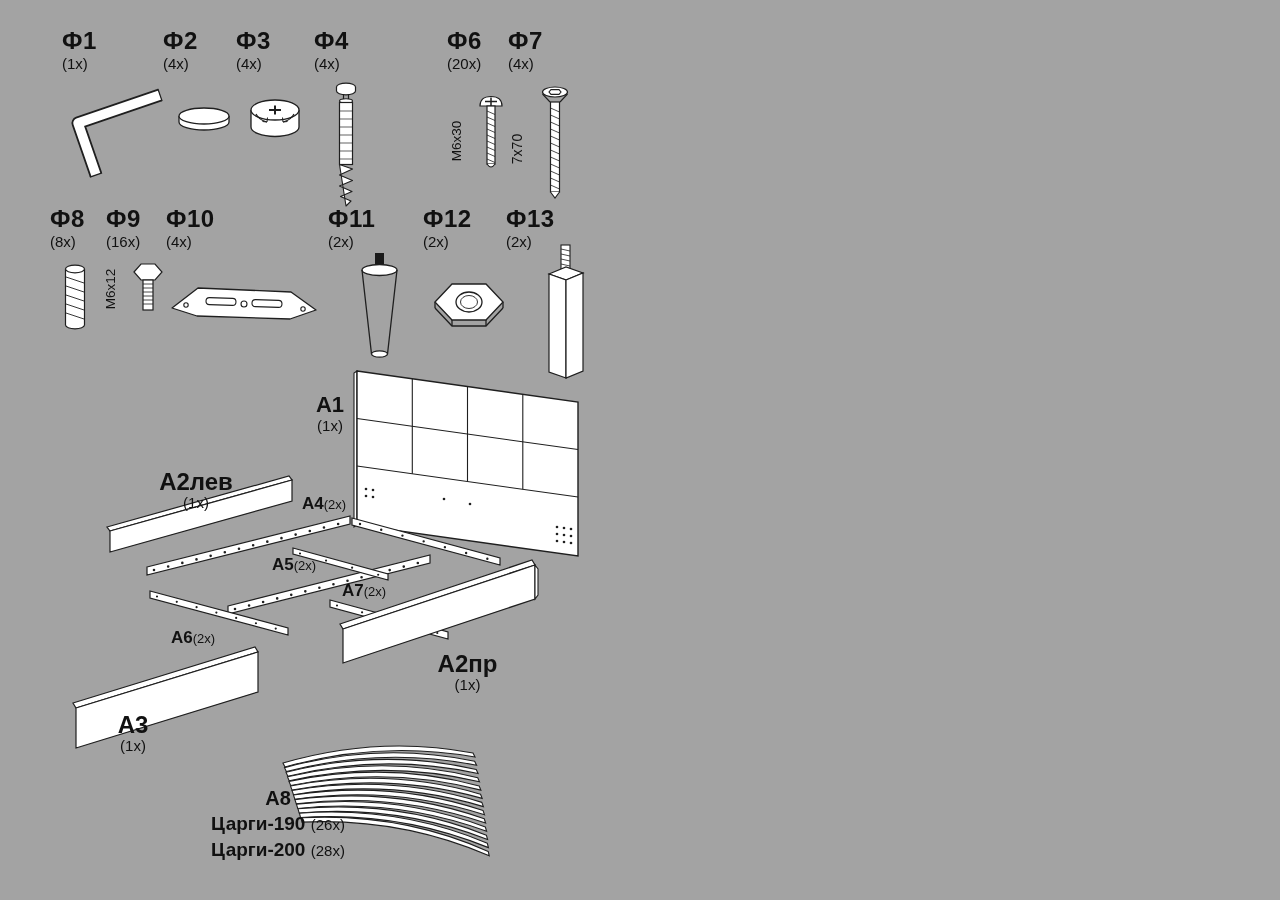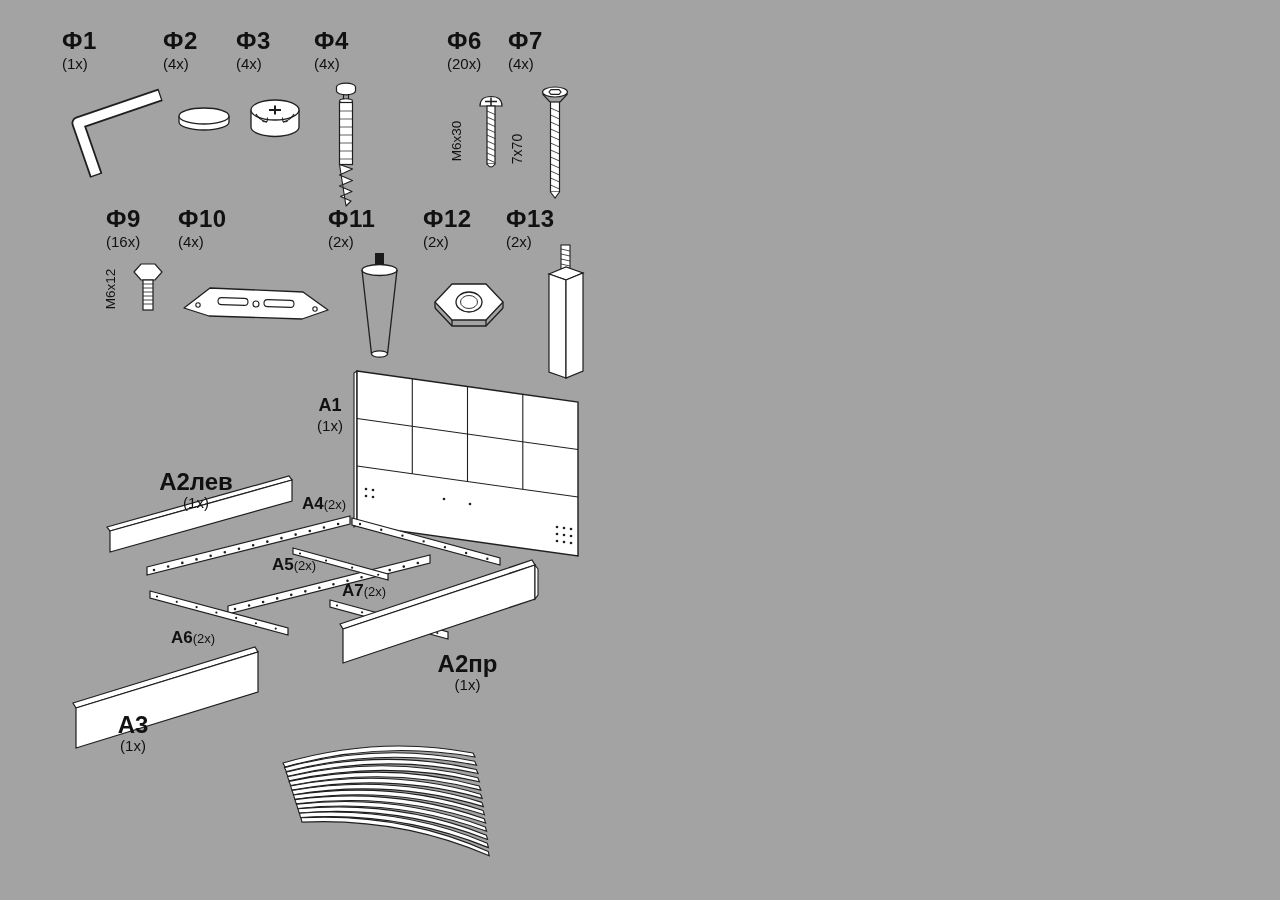--- a/index.html
+++ b/index.html
@@ -5,21 +5,21 @@
   *{margin:0;padding:0;box-sizing:border-box}
   html,body{background:#fff}
   body{font-family:"Liberation Sans","DejaVu Sans",sans-serif;color:#111}
   .canvas{position:relative;width:1280px;height:900px;background:#a3a3a3;overflow:hidden}
   .part{position:absolute;text-align:left}
   .plabel{font-size:24px;font-weight:bold;line-height:26px;letter-spacing:.5px}
   .pqty{font-size:15px;line-height:19px}
   .part svg{display:block;margin:8px auto 0}
   .flabel{position:absolute;text-align:center}
   .flabel .big{font-size:24px;font-weight:bold;line-height:22px}
-  .flabel.xl .big{font-size:18px}
+  .flabel.xl .big{font-size:22px}
   .flabel .small{font-size:15px;line-height:19px}
   .inline-label{position:absolute;white-space:nowrap}
   .inline-label .big{font-size:17px;font-weight:bold}
   .inline-label .small{font-size:13px}
   .a8block{position:absolute;text-align:center}
   .a8block .big{font-size:20px;font-weight:bold;line-height:25px}
   .a8block .row{font-size:19px;font-weight:bold;line-height:25px}
   .a8block .row .small{font-size:15px;font-weight:normal}
   svg text{font-family:"Liberation Sans","DejaVu Sans",sans-serif;fill:#111}
   .assembly{position:absolute;left:0;top:0}
@@ -172,33 +172,42 @@
       <text x="12" y="64" transform="rotate(-90 12 64)" text-anchor="middle" font-size="14">7x70</text>
       <ellipse cx="45" cy="7" rx="12.5" ry="5" fill="#fff" stroke="#1f1f1f" stroke-width="1.2"></ellipse>
       <path d="M41 4.6 h8 l2 2.4 l-2 2.4 h-8 l-2 -2.4 Z" fill="none" stroke="#1f1f1f" stroke-width="1.1"></path>
       <path d="M32.5 9 L40 17 M57.5 9 L50 17" stroke="#1f1f1f" stroke-width="1.1"></path>
       <rect x="40.5" y="17" width="9" height="90" fill="#fff" stroke="#1f1f1f" stroke-width="1.2"></rect>
       <path d="M40.5 23 l9 4 M40.5 30 l9 4 M40.5 37 l9 4 M40.5 44 l9 4 M40.5 51 l9 4 M40.5 58 l9 4 M40.5 65 l9 4 M40.5 72 l9 4 M40.5 79 l9 4 M40.5 86 l9 4 M40.5 93 l9 4 M40.5 100 l9 4" stroke="#1f1f1f" stroke-width="0.8"></path>
       <path d="M40.5 107 L45 113 L49.5 107" fill="#fff" stroke="#1f1f1f" stroke-width="1.1"></path>
     </svg>
   </div>
 
+  <div class="part" style="left:50px;top:206px;width:62px">
+    <div class="plabel">Ф8</div>
+    <div class="pqty">(8x)</div>
+    <svg width="28" height="72" viewBox="0 0 28 72" style="margin:12px auto 0 12px">
+      <path d="M3.5 6 V62 A9.5 3.8 0 0 0 22.5 62 V6" fill="#fff" stroke="#1f1f1f" stroke-width="1.2"></path>
+      <ellipse cx="13" cy="6" rx="9.5" ry="3.8" fill="#fff" stroke="#1f1f1f" stroke-width="1.2"></ellipse>
+      <path d="M4 14 L22 20 M4 23 L22 29 M4 32 L22 38 M4 41 L22 47 M4 50 L22 56" stroke="#1f1f1f" stroke-width="0.9"></path>
+    </svg>
+  </div>
 
   <div class="part" style="left:106px;top:206px;width:74px">
     <div class="plabel">Ф9</div>
     <div class="pqty">(16x)</div>
     <svg width="62" height="62" viewBox="0 0 62 62" style="margin:6px auto 0 -2px">
       <text x="11" y="32" transform="rotate(-90 11 32)" text-anchor="middle" font-size="13.5">М6x12</text>
       <polygon points="30,15 37,7 51,7 58,15 51,23 37,23" fill="#fff" stroke="#1f1f1f" stroke-width="1.2"></polygon>
       <rect x="39" y="23" width="10" height="30" fill="#fff" stroke="#1f1f1f" stroke-width="1.2"></rect>
       <path d="M39 27 H49 M39 31 H49 M39 35 H49 M39 39 H49 M39 43 H49 M39 47 H49" stroke="#1f1f1f" stroke-width="0.8"></path>
     </svg>
   </div>
 
-  <div class="part" style="left:178px;top:206px;width:155px">
+  <div class="part" style="left:166px;top:206px;width:155px">
     <div class="plabel">Ф10</div>
     <div class="pqty">(4x)</div>
     <svg width="152" height="48" viewBox="0 0 152 48" style="margin-top:26px">
       <path d="M4 31 L30 11 L123 15 L148 33 L122 42 L29 39 Z" fill="#fff" stroke="#1f1f1f" stroke-width="1.3" stroke-linejoin="round"></path>
       <rect x="38" y="21" width="30" height="7" rx="3.5" transform="rotate(2 53 24)" fill="#fff" stroke="#1f1f1f" stroke-width="1.1"></rect>
       <rect x="84" y="23" width="30" height="7" rx="3.5" transform="rotate(2 99 26)" fill="#fff" stroke="#1f1f1f" stroke-width="1.1"></rect>
       <circle cx="76" cy="27" r="3" fill="#fff" stroke="#1f1f1f" stroke-width="1.1"></circle>
       <circle cx="18" cy="28" r="2.2" fill="#fff" stroke="#1f1f1f" stroke-width="1.1"></circle>
       <circle cx="135" cy="32" r="2.2" fill="#fff" stroke="#1f1f1f" stroke-width="1.1"></circle>
     </svg>
@@ -268,14 +277,25 @@
   <div class="flabel" style="left:420px;top:653px;width:95px">
     <div class="big">А2пр</div>
     <div class="small">(1x)</div>
   </div>
 
   <div class="flabel" style="left:103px;top:714px;width:60px">
     <div class="big">А3</div>
     <div class="small">(1x)</div>
   </div>
 
+  <div class="a8block" style="left:143px;top:786px;width:270px">
+    <div class="big">А8</div>
+    <div class="row">
+      <span>Царги-190</span>
+      <span class="small">(26x)</span>
+    </div>
+    <div class="row">
+      <span>Царги-200</span>
+      <span class="small">(28x)</span>
+    </div>
+  </div>
 
 </div>
 
 </body></html>

